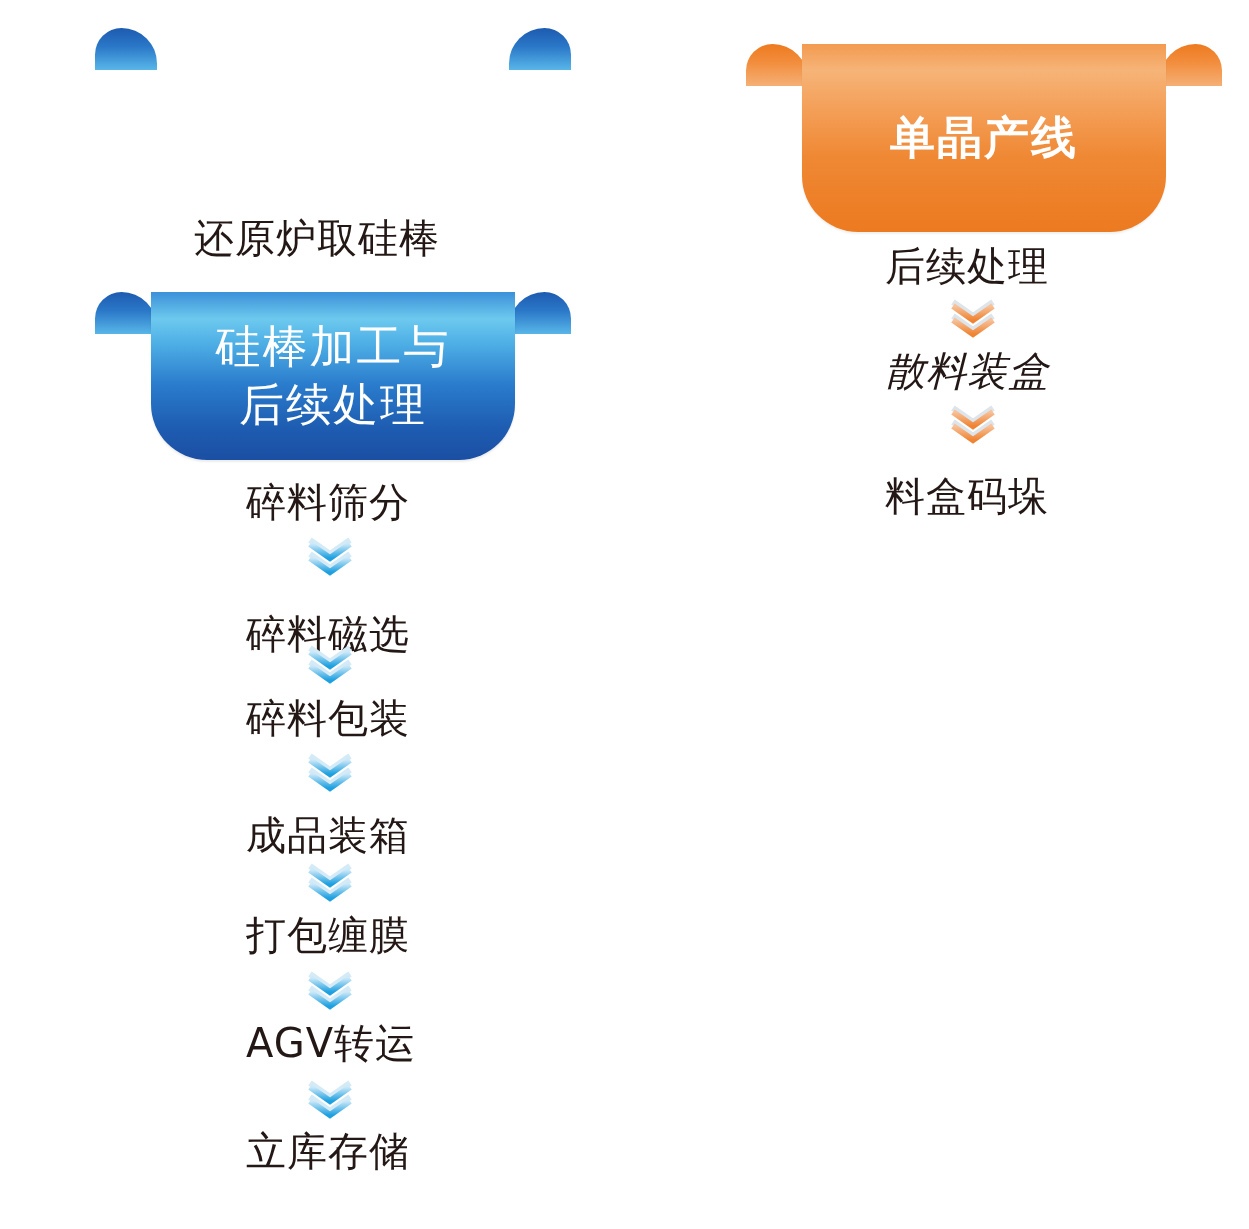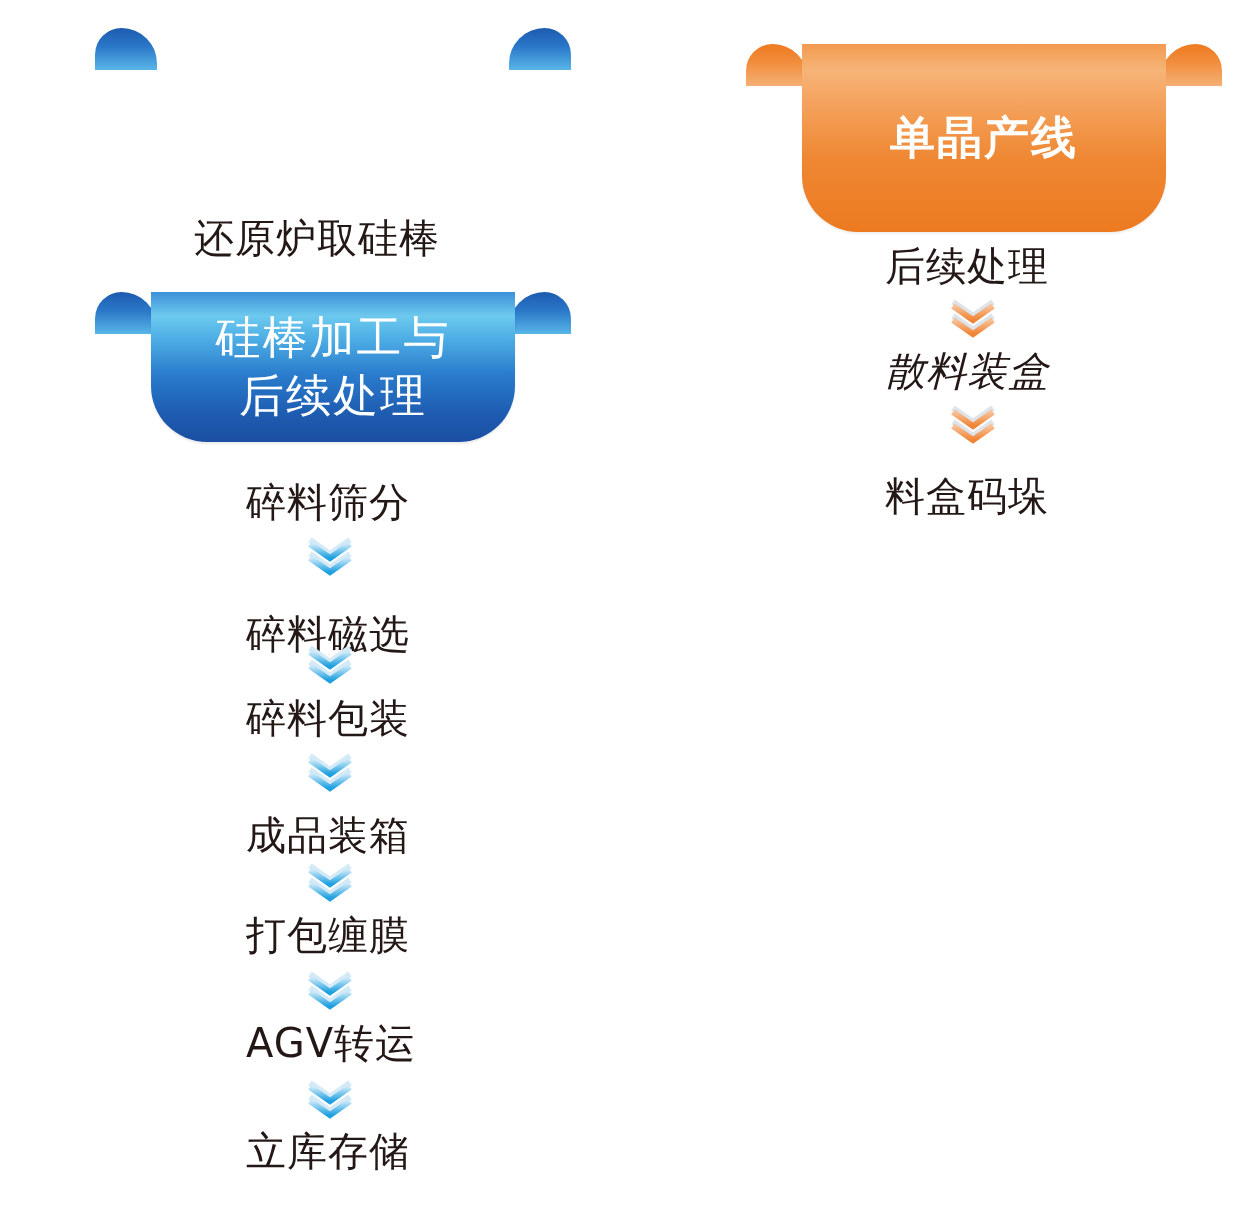--- a/index.html
+++ b/index.html
@@ -78,21 +78,21 @@
 </head>
 <body>
 
 <div class="ribbon blue" style="left:95px; top:28px; height:150px;">
   <div class="curl left"></div>
   <div class="curl right"></div>
 </div>
 
 <div class="step" style="left:194px; top:214px;">还原炉取硅棒</div>
 
-<div class="ribbon blue" style="left:95px; top:292px; height:150px;">
+<div class="ribbon blue" style="left:95px; top:292px; height:168px;">
   <div class="curl left"></div>
   <div class="curl right"></div>
   <div class="body">
     <div class="lbl">硅棒加工与
 后续处理</div>
   </div>
 </div>
 
 <div class="step" style="left:246px; top:478px;">碎料筛分</div>
 <svg class="arrow" style="left:307px; top:534px;" viewBox="0 0 46 42">

